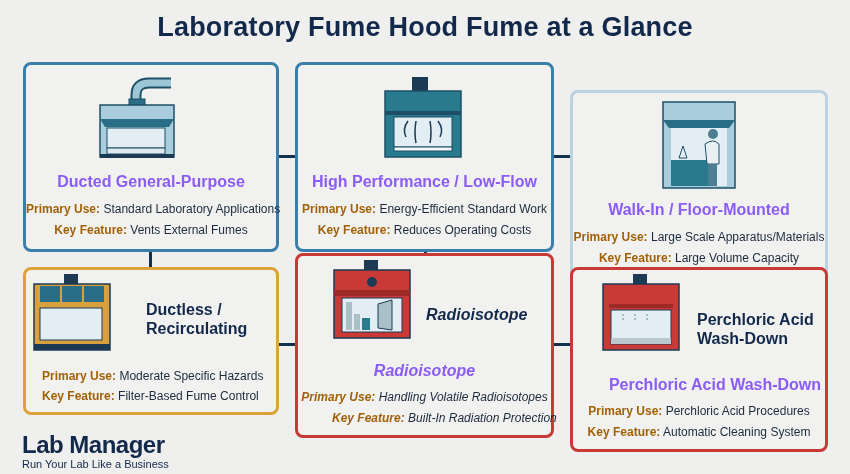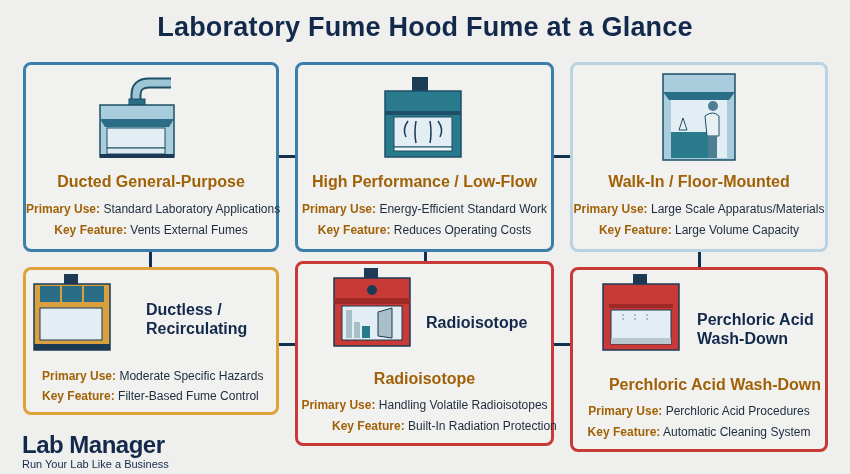--- a/index.html
+++ b/index.html
@@ -13,26 +13,26 @@
     .title {
       position: absolute; left: 0; top: 12px; width: 850px;
       text-align: center; font-size: 27px; font-weight: bold;
       color: #13294b; letter-spacing: 0.2px;
     }
     .connector { position: absolute; background: #14304f; }
     .card {
       position: absolute; background: #f1f1f0;
       border: 3px solid #3a7fac; border-radius: 8px;
     }
-    .card.light { border-color: #b9d3e3; }
+    .card.light { border-color: #b9d3e3; margin-top: 28px; }
     .card.orange { border-color: #dea23b; }
     .card.red { border-color: #c93a36; }
     .card-name {
       position: absolute; left: 0; width: 100%; text-align: center;
-      font-weight: bold; font-size: 16px; color: #a16207;
+      font-weight: bold; font-size: 16px; color: #8b5cf6;
     }
     .side-name {
       position: absolute; font-weight: bold; font-size: 16px;
       color: #13294b; line-height: 19px;
     }
     .info {
       position: absolute; left: 0; width: 100%; text-align: center;
       font-size: 12px; color: #1d2b3c; white-space: nowrap;
     }
     .info .lbl { color: #a16207; font-weight: bold; }
@@ -115,21 +115,21 @@
     <rect x="2" y="72" width="76" height="6" fill="#1d3a55"></rect>
   </svg>
   <div class="side-name" style="left:120px;top:30px;">
     <div>Ductless /</div>
     <div>Recirculating</div>
   </div>
   <div class="info" style="top:119px;text-align:left;left:16px;"><span class="lbl">Key Feature:</span> <span>Filter-Based Fume Control</span></div>
   <div class="info" style="top:99px;text-align:left;left:16px;"><span class="lbl">Primary Use:</span> <span>Moderate Specific Hazards</span></div>
 </div>
 
-<div class="card red" style="left:295px;top:261px;width:259px;height:185px;">
+<div class="card red" style="left:295px;top:253px;width:259px;height:185px;font-style:italic;">
   <svg class="icon" style="left:34px;top:2px;" width="82" height="82" viewBox="0 0 82 82">
     <rect x="32" y="2" width="14" height="10" fill="#1d3a55"></rect>
     <rect x="2" y="12" width="76" height="68" fill="#c93a36" stroke="#1d3a55" stroke-width="1.5"></rect>
     <circle cx="40" cy="24" r="5" fill="#1d3a55"></circle>
     <rect x="2" y="32" width="76" height="6" fill="#9e2a27"></rect>
     <rect x="10" y="40" width="60" height="34" fill="#e2eef4" stroke="#1d3a55"></rect>
     <rect x="14" y="44" width="6" height="28" fill="#a9c0c9"></rect>
       <rect x="22" y="56" width="6" height="16" fill="#a9c0c9"></rect>
       <rect x="30" y="60" width="8" height="12" fill="#2a7a8e"></rect>
     <polygon points="46,46 60,42 60,72 46,70" fill="#a9c0c9" stroke="#1d3a55"></polygon>

